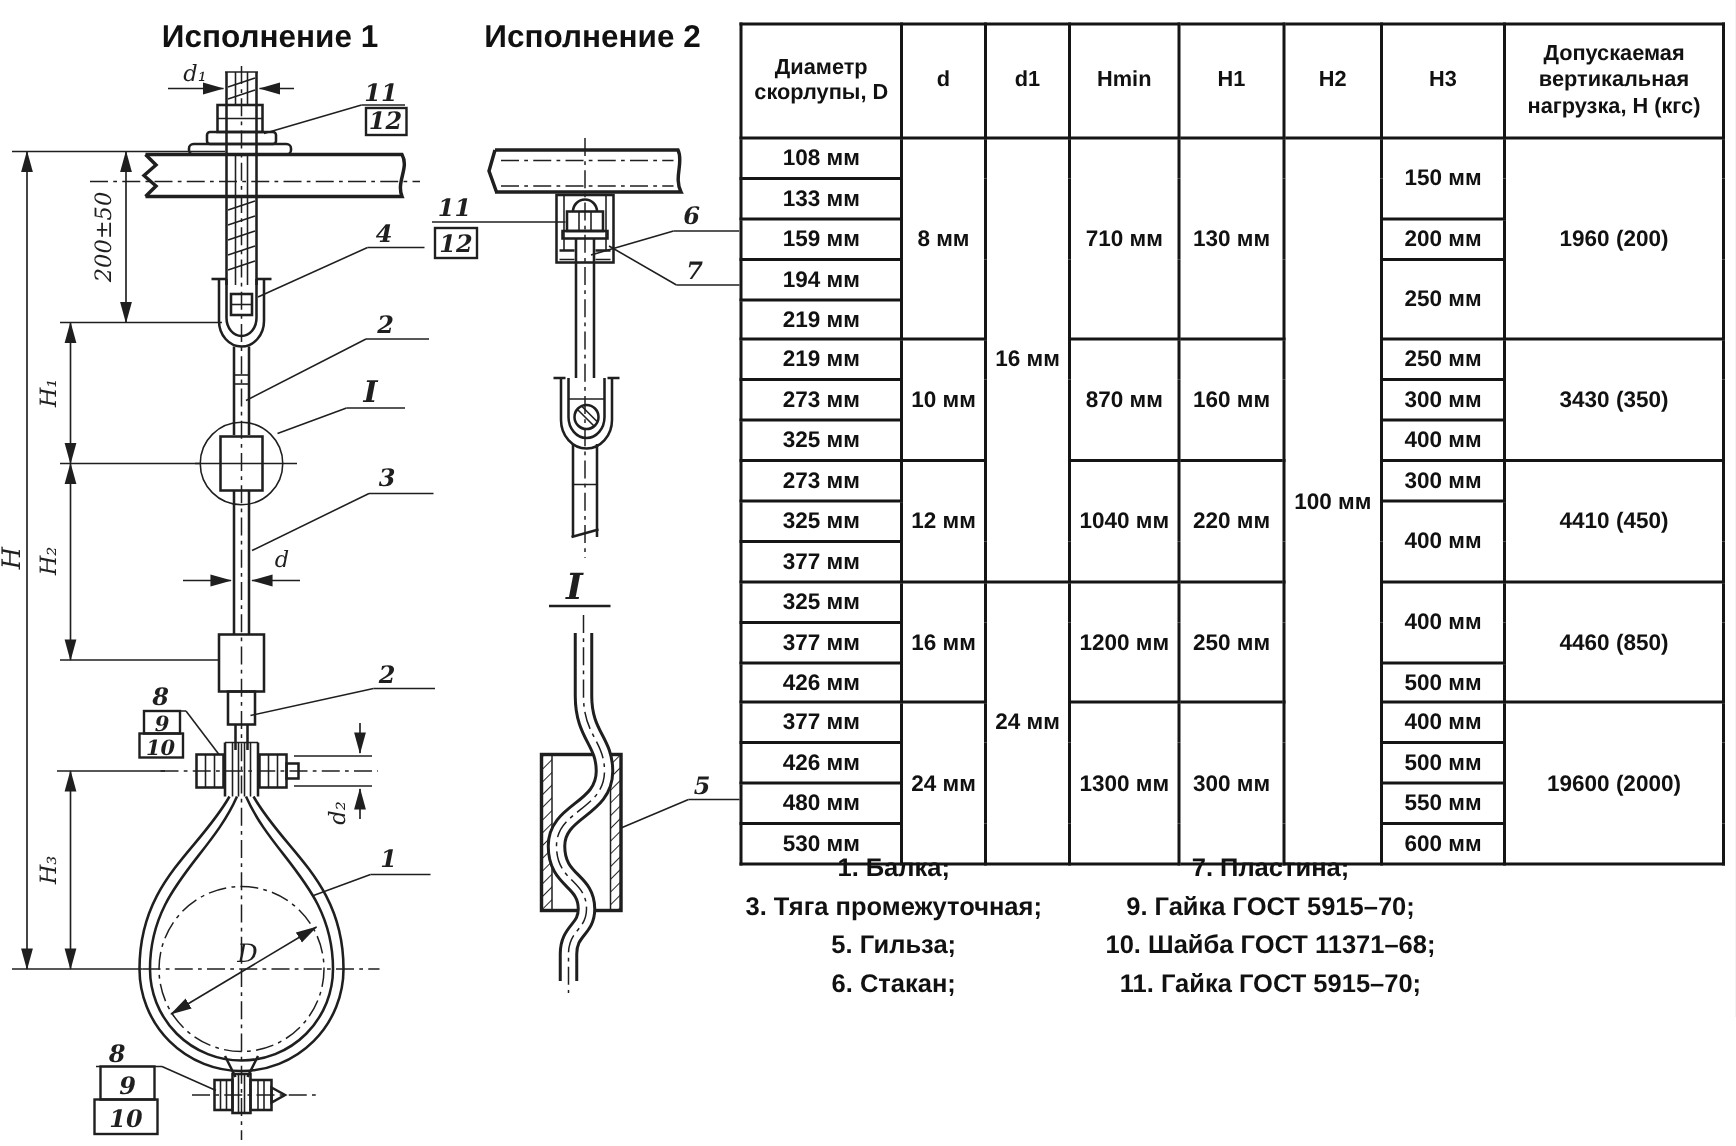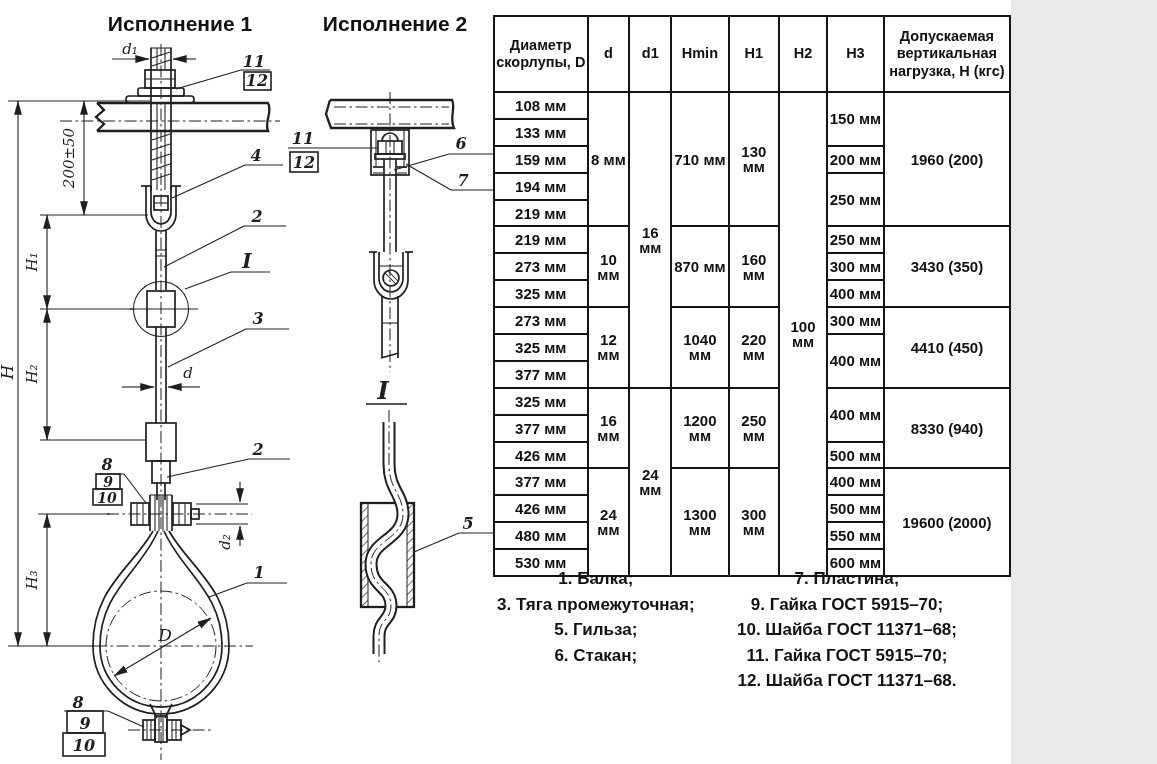--- a/index.html
+++ b/index.html
@@ -1,16 +1,16 @@
 <!DOCTYPE html>
 <html><head>
 <meta charset="utf-8">
 <style>
   html,body{margin:0;padding:0;background:#e9e9e9;}
-  .stage{position:relative;width:1011px;height:764px;background:#ffffff;overflow:hidden;
+  .stage{position:relative;width:1157px;height:764px;background:#ffffff;overflow:hidden;
          font-family:"Liberation Sans",sans-serif;}
   
   .spec-table{position:absolute;left:493px;top:15px;border-collapse:collapse;table-layout:fixed;
               color:#111;}
   .spec-table th,.spec-table td{border:2.4px solid #151515;text-align:center;vertical-align:middle;
               padding:0 1px;font-weight:bold;}
   .spec-table th{height:74px;font-size:14.5px;line-height:1.18;}
   .spec-table td{font-size:15px;height:24.9px;line-height:1;}
   
   .legend{position:absolute;top:566px;color:#111;text-align:center;}
@@ -406,21 +406,21 @@
         <tr>
           <td>377 мм</td>
         </tr>
         <tr>
           <td>325 мм</td>
           <td rowspan="3">16 мм</td>
           <td rowspan="7">24 мм</td>
           <td rowspan="3">1200 мм</td>
           <td rowspan="3">250 мм</td>
           <td rowspan="2">400 мм</td>
-          <td rowspan="3">8330 (940)</td>
+          <td rowspan="3">4460 (850)</td>
         </tr>
         <tr>
           <td>377 мм</td>
         </tr>
         <tr>
           <td>426 мм</td>
           <td>500 мм</td>
         </tr>
         <tr>
           <td>377 мм</td>
@@ -452,17 +452,16 @@
         <li>5. Гильза;</li>
         <li>6. Стакан;</li>
       </ul>
 </div>
 <div class="legend" id="legend-col2">
   <ul>
         <li>7. Пластина;</li>
         <li>9. Гайка ГОСТ 5915–70;</li>
         <li>10. Шайба ГОСТ 11371–68;</li>
         <li>11. Гайка ГОСТ 5915–70;</li>
-        <li>12. Шайба ГОСТ 11371–68.</li>
       </ul>
 </div>
 
 </div>
 
 </body></html>

